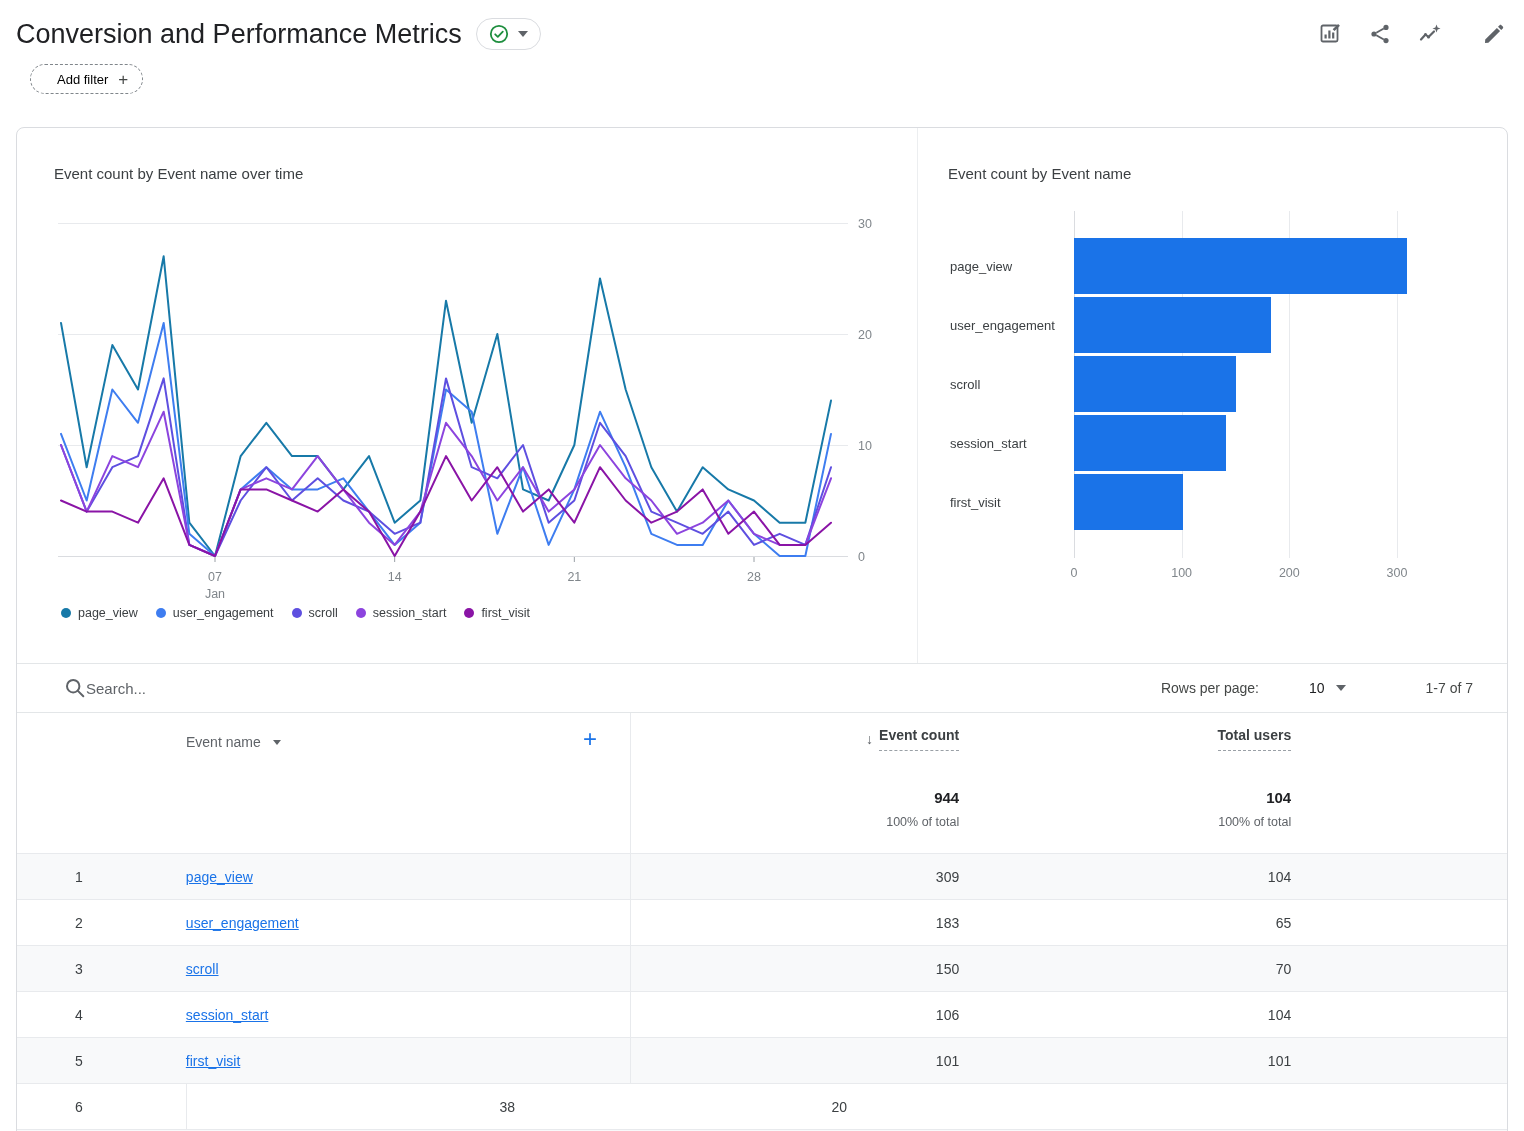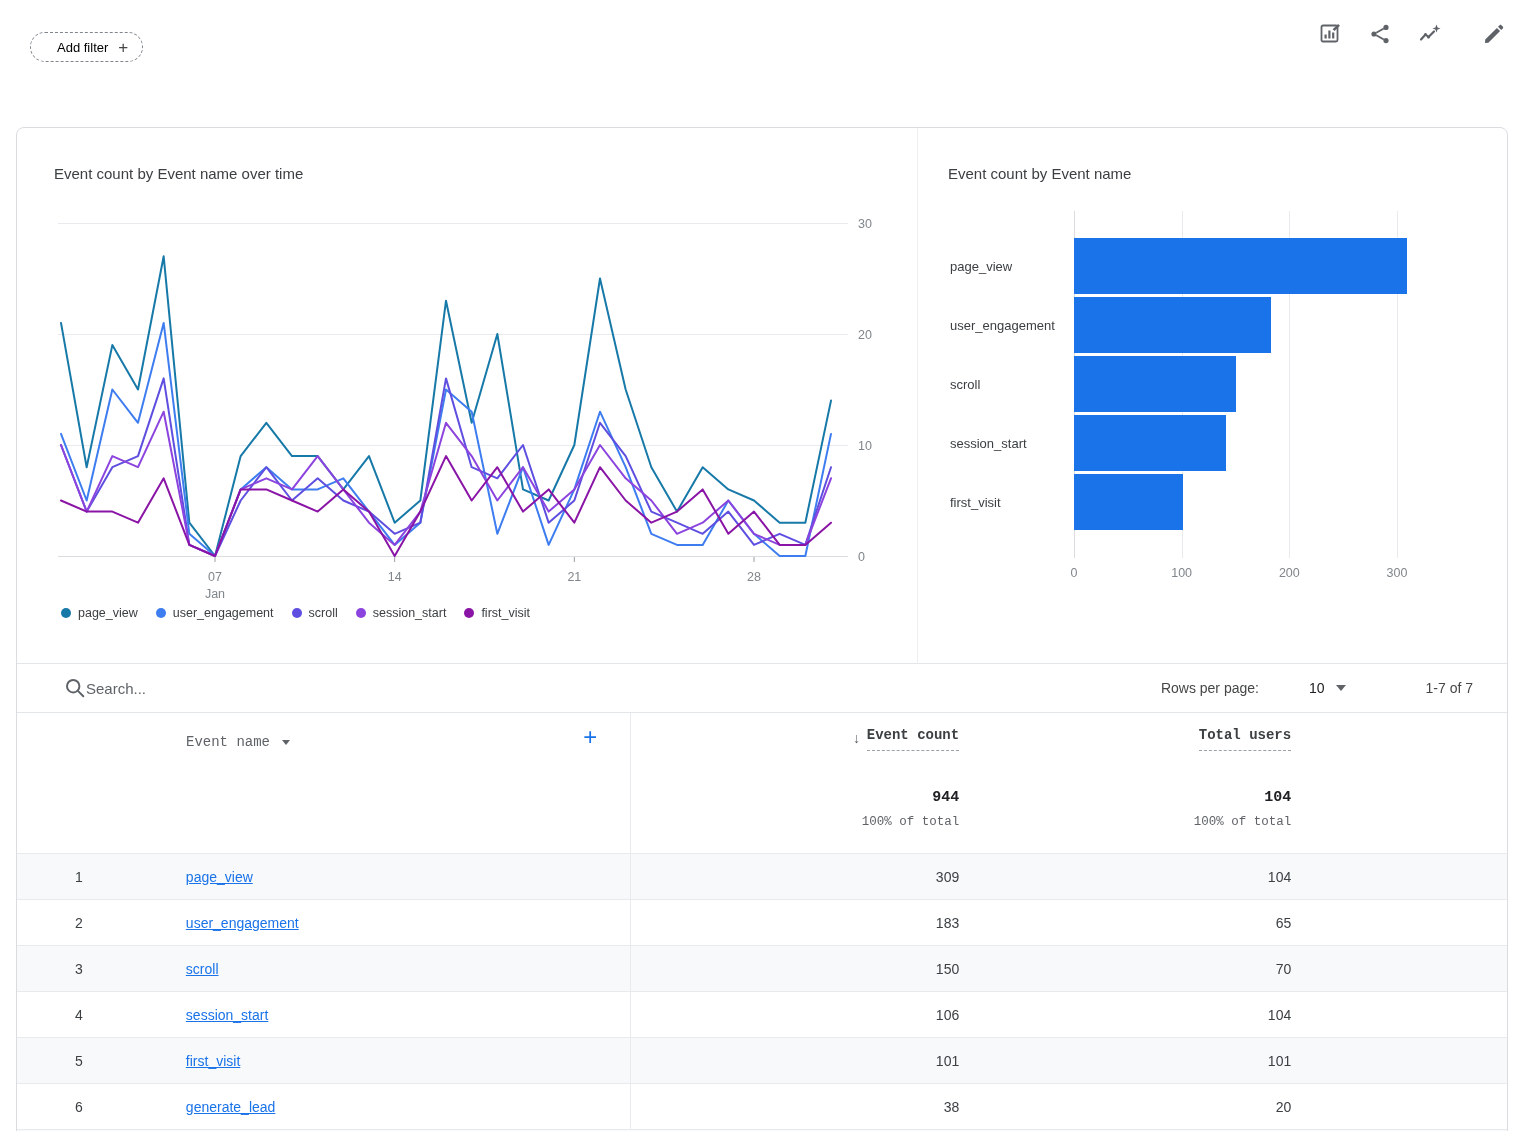--- a/index.html
+++ b/index.html
@@ -54,21 +54,21 @@
   .search-input { border:none; outline:none; font-size:15px; color:#202124; width:420px;
     font-family:"Liberation Sans", sans-serif; }
   .search-input::placeholder { color:#5f6368; }
   .toolbar-right { margin-left:auto; display:flex; align-items:center; padding-right:34px;gap:24px; }
   .rpp-label { font-size:14px; color:#444746; }
   .rpp-select { display:flex; align-items:center; gap:11px; margin-left:26px; cursor:pointer; }
   .rpp-value { font-size:14px; color:#202124; }
   .page-range { font-size:14px; color:#444746; margin-left:56px; }
 
   
-  .thead { display:flex; height:140px;font-family:Liberation Mono, monospace; }
+  .thead { display:flex; height:140px; }
   .thead-left { position:relative; width:614px; }
   .th-eventname { position:absolute; left:169px; top:21px; display:flex; align-items:center; gap:12px;
     cursor:pointer; font-size:14px; color:#5f6368; }
   .th-caret { width:0; height:0; border-left:4.5px solid transparent; border-right:4.5px solid transparent;
     border-top:5.5px solid #5f6368; }
   .add-col-btn { position:absolute; left:566px; top:14px; color:#1a73e8; font-size:24px; font-weight:400;
     cursor:pointer; line-height:1; }
   .thead-metrics { width:878px; border-left:1px solid #e8eaed; display:flex; padding-top:14px; }
   .m-col { display:flex; flex-direction:column; align-items:flex-end; }
   .m-col.count { width:328px; }
@@ -87,20 +87,32 @@
   .c-name a { color:#1a73e8; text-decoration:underline; cursor:pointer; }
   .c-metrics { width:878px; height:46px; border-left:1px solid #e8eaed; display:flex; align-items:center; }
   .c-count { width:328px; text-align:right; color:#3c4043; }
   .c-users { width:332px; text-align:right; color:#3c4043; }
   .row-sliver { height:4px; background:#f8f9fa; border-top:1px solid #e8eaed; }
 </style>
 </head>
 <body>
 
 <div class="page-header">
+  <div class="title-row">
+    <div class="page-title">Conversion and Performance Metrics</div>
+    <div class="badge-pill">
+      <span style="display:flex;">
+        <svg width="20" height="20" viewBox="0 0 20 20">
+          <circle cx="10" cy="10" r="8.2" fill="none" stroke="#1e8e3e" stroke-width="1.8"></circle>
+          <path d="M6.2 10.3 L8.8 12.8 L13.8 7.6" fill="none" stroke="#1e8e3e" stroke-width="1.8" stroke-linecap="round" stroke-linejoin="round"></path>
+        </svg>
+      </span>
+      <span class="caret-down"></span>
+    </div>
+  </div>
   <div class="header-icons">
     <span class="hicon">
       <svg width="24" height="24" viewBox="0 0 24 24" fill="none" stroke="#5f6368">
         <rect x="3.5" y="3.5" width="16" height="16" rx="1.5" stroke-width="1.8"></rect>
         <line x1="7.6" y1="16.5" x2="7.6" y2="12.5" stroke-width="2.2"></line>
         <line x1="11.4" y1="16.5" x2="11.4" y2="8.5" stroke-width="2.2"></line>
         <line x1="15.2" y1="16.5" x2="15.2" y2="10.5" stroke-width="2.2"></line>
         <line x1="15.6" y1="8.2" x2="21" y2="2.8" stroke-width="2.6"></line>
       </svg>
     </span>
@@ -306,21 +318,20 @@
     <div class="trow odd">
       <div class="c-idx">5</div>
       <div class="c-name"><a>first_visit</a></div>
       <div class="c-metrics">
         <div class="c-count">101</div>
         <div class="c-users">101</div>
       </div>
     </div>
     <div class="trow">
       <div class="c-idx">6</div>
-      <div class="c-name"><a>generate_lead</a></div>
       <div class="c-metrics">
         <div class="c-count">38</div>
         <div class="c-users">20</div>
       </div>
     </div>
     <div class="row-sliver"></div>
   </div>
 </div>
 
 </body></html>

